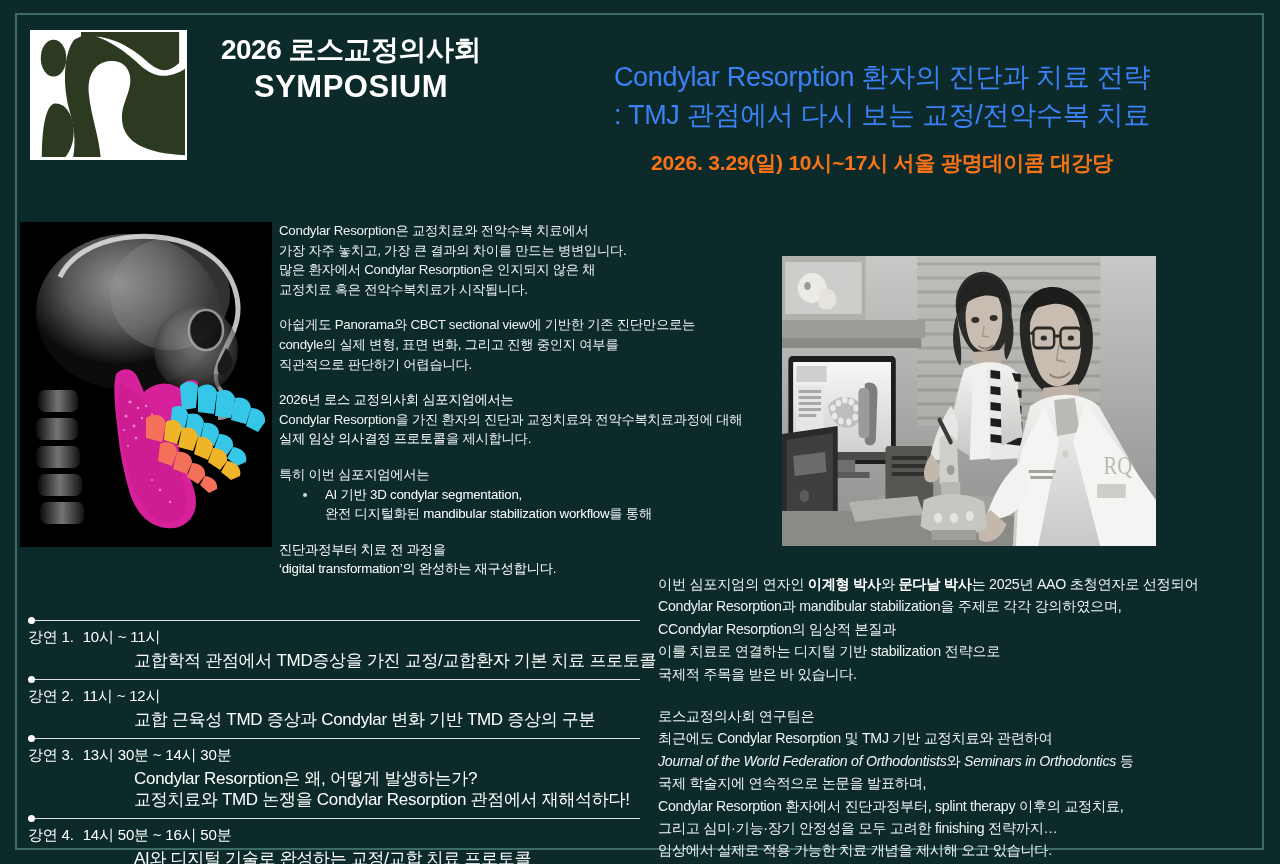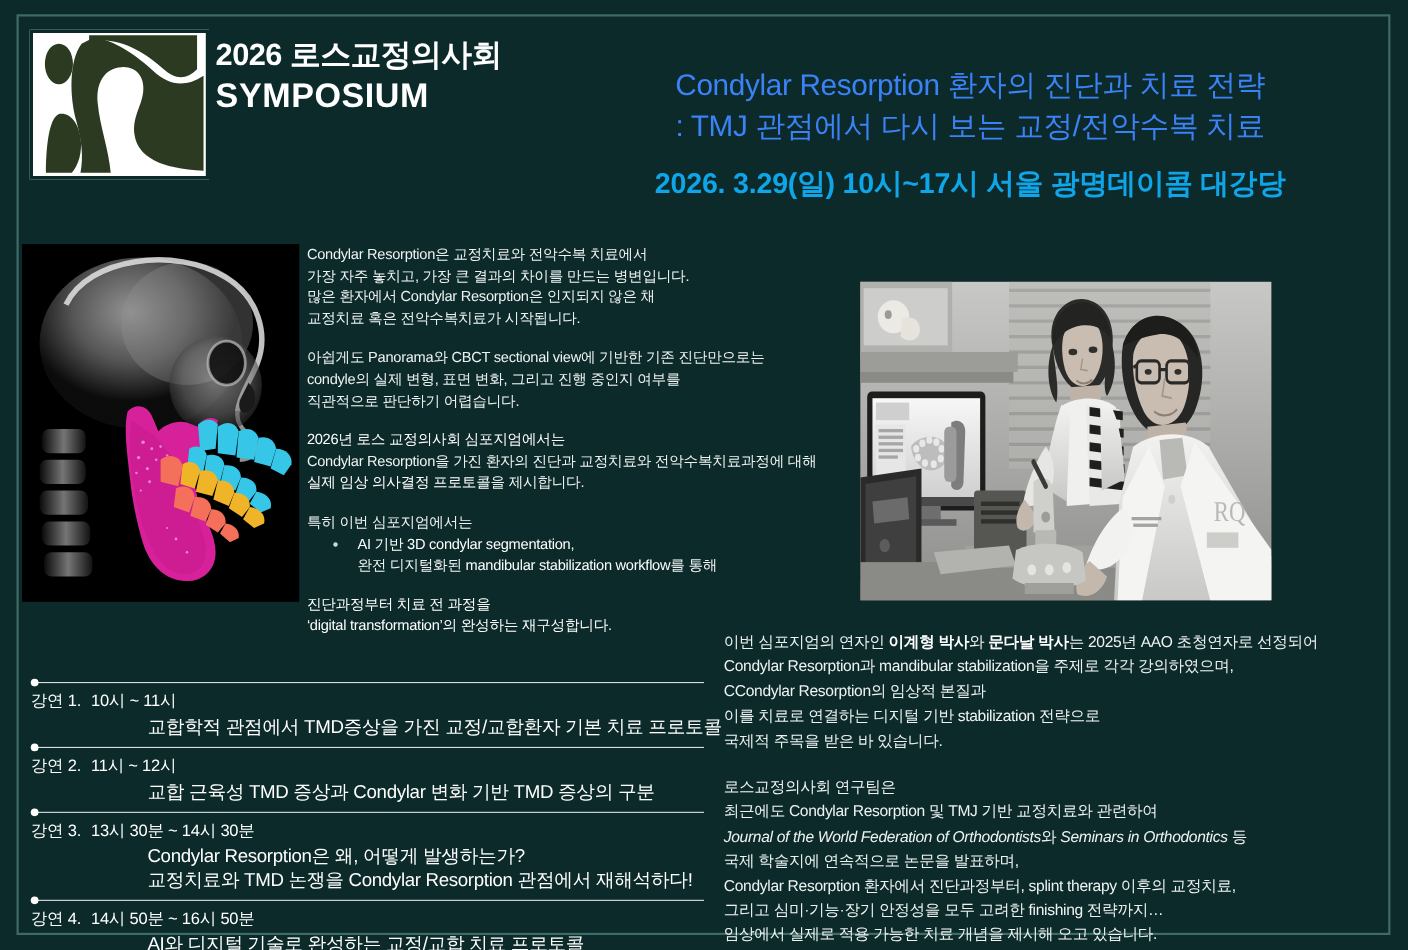--- a/index.html
+++ b/index.html
@@ -36,21 +36,21 @@
     border: 3px solid #0c2a2a;
     box-sizing: border-box;
     overflow: hidden;
   }
   .logo-box svg { display: block; width: 100%; height: 100%; }
 
   .brand {
     position: absolute;
     left: 196px; top: 32px;
     width: 310px;
-    text-align: left;
+    text-align: center;
     color: #ffffff;
   }
   .brand .line1 {
     font-size: 28px;
     font-weight: bold;
     letter-spacing: -0.5px;
     line-height: 1.25;
     white-space: nowrap;
   }
   .brand .line2 {
@@ -69,22 +69,22 @@
   .title-main, .title-sub {
     color: #3b82f6;
     font-size: 27px;
     font-weight: normal;
     line-height: 1.42;
     letter-spacing: -0.3px;
     white-space: nowrap;
   }
   .title-date {
     margin-top: 14px;
-    color: #0ea5e9;
-    font-size: 26px;
+    color: #f97316;
+    font-size: 21px;
     font-weight: bold;
     letter-spacing: -0.2px;
     white-space: nowrap;
   }
 
   
   .xray {
     position: absolute;
     left: 20px; top: 222px;
     width: 252px; height: 325px;

